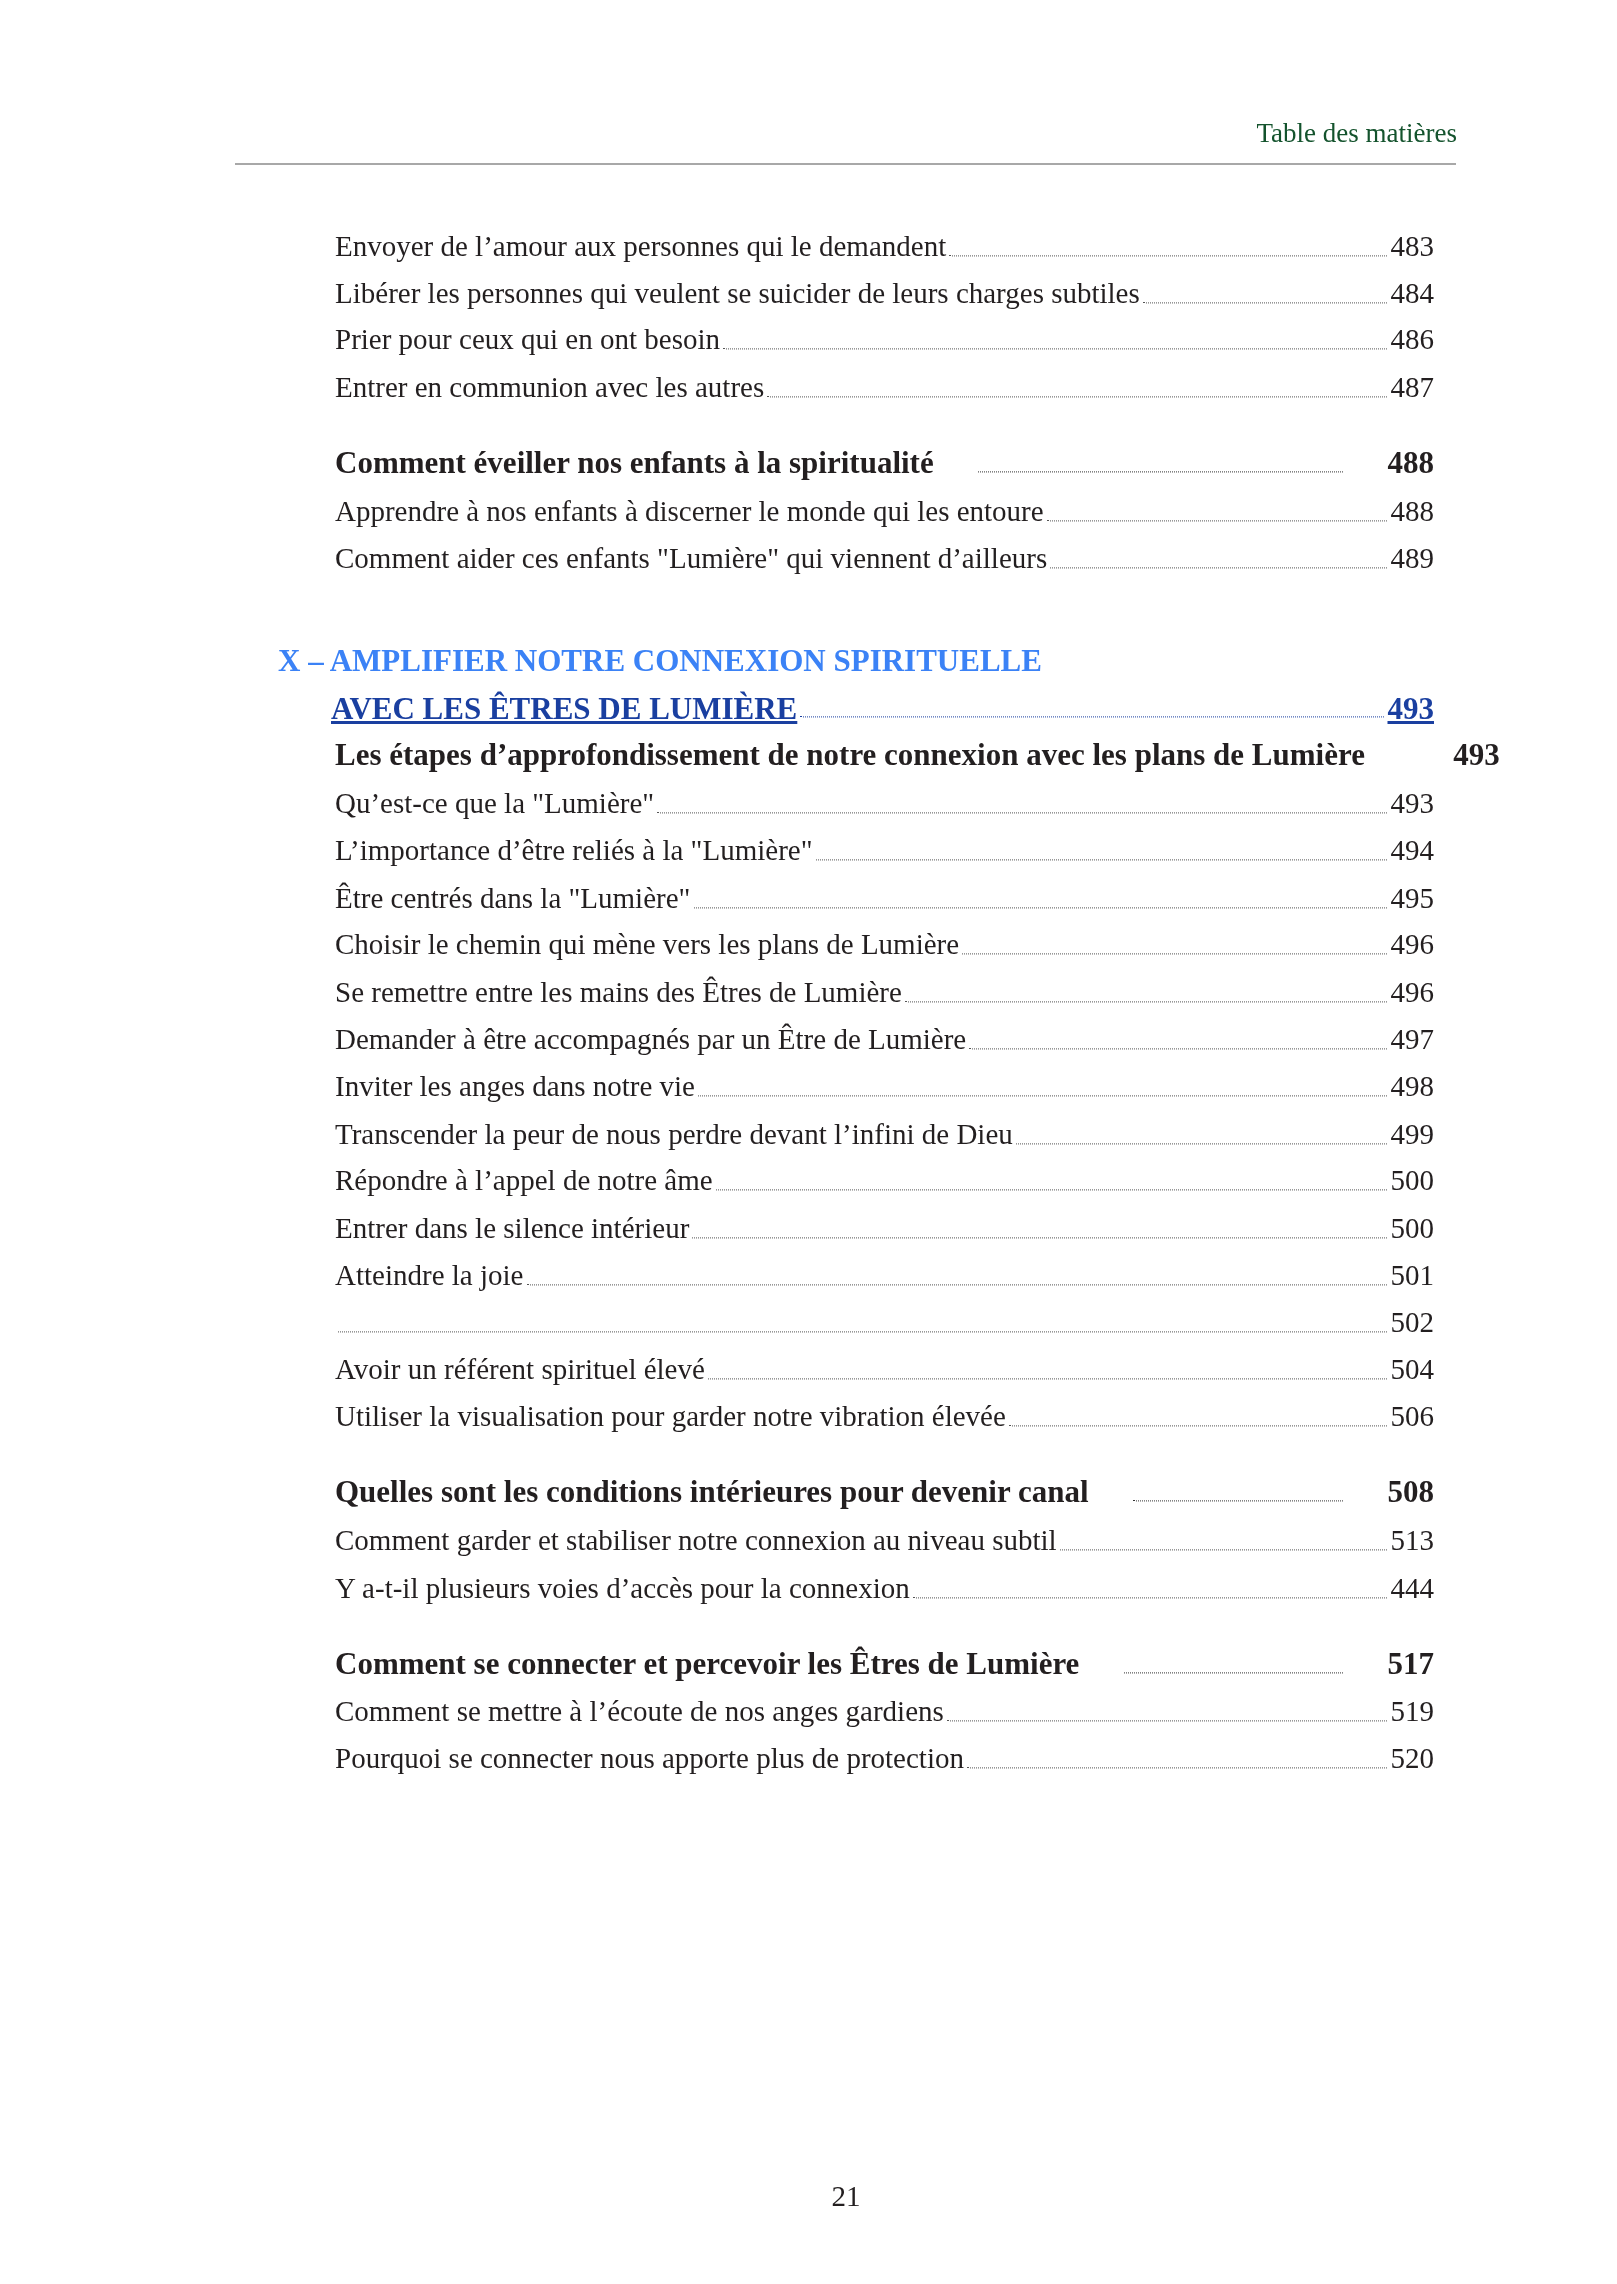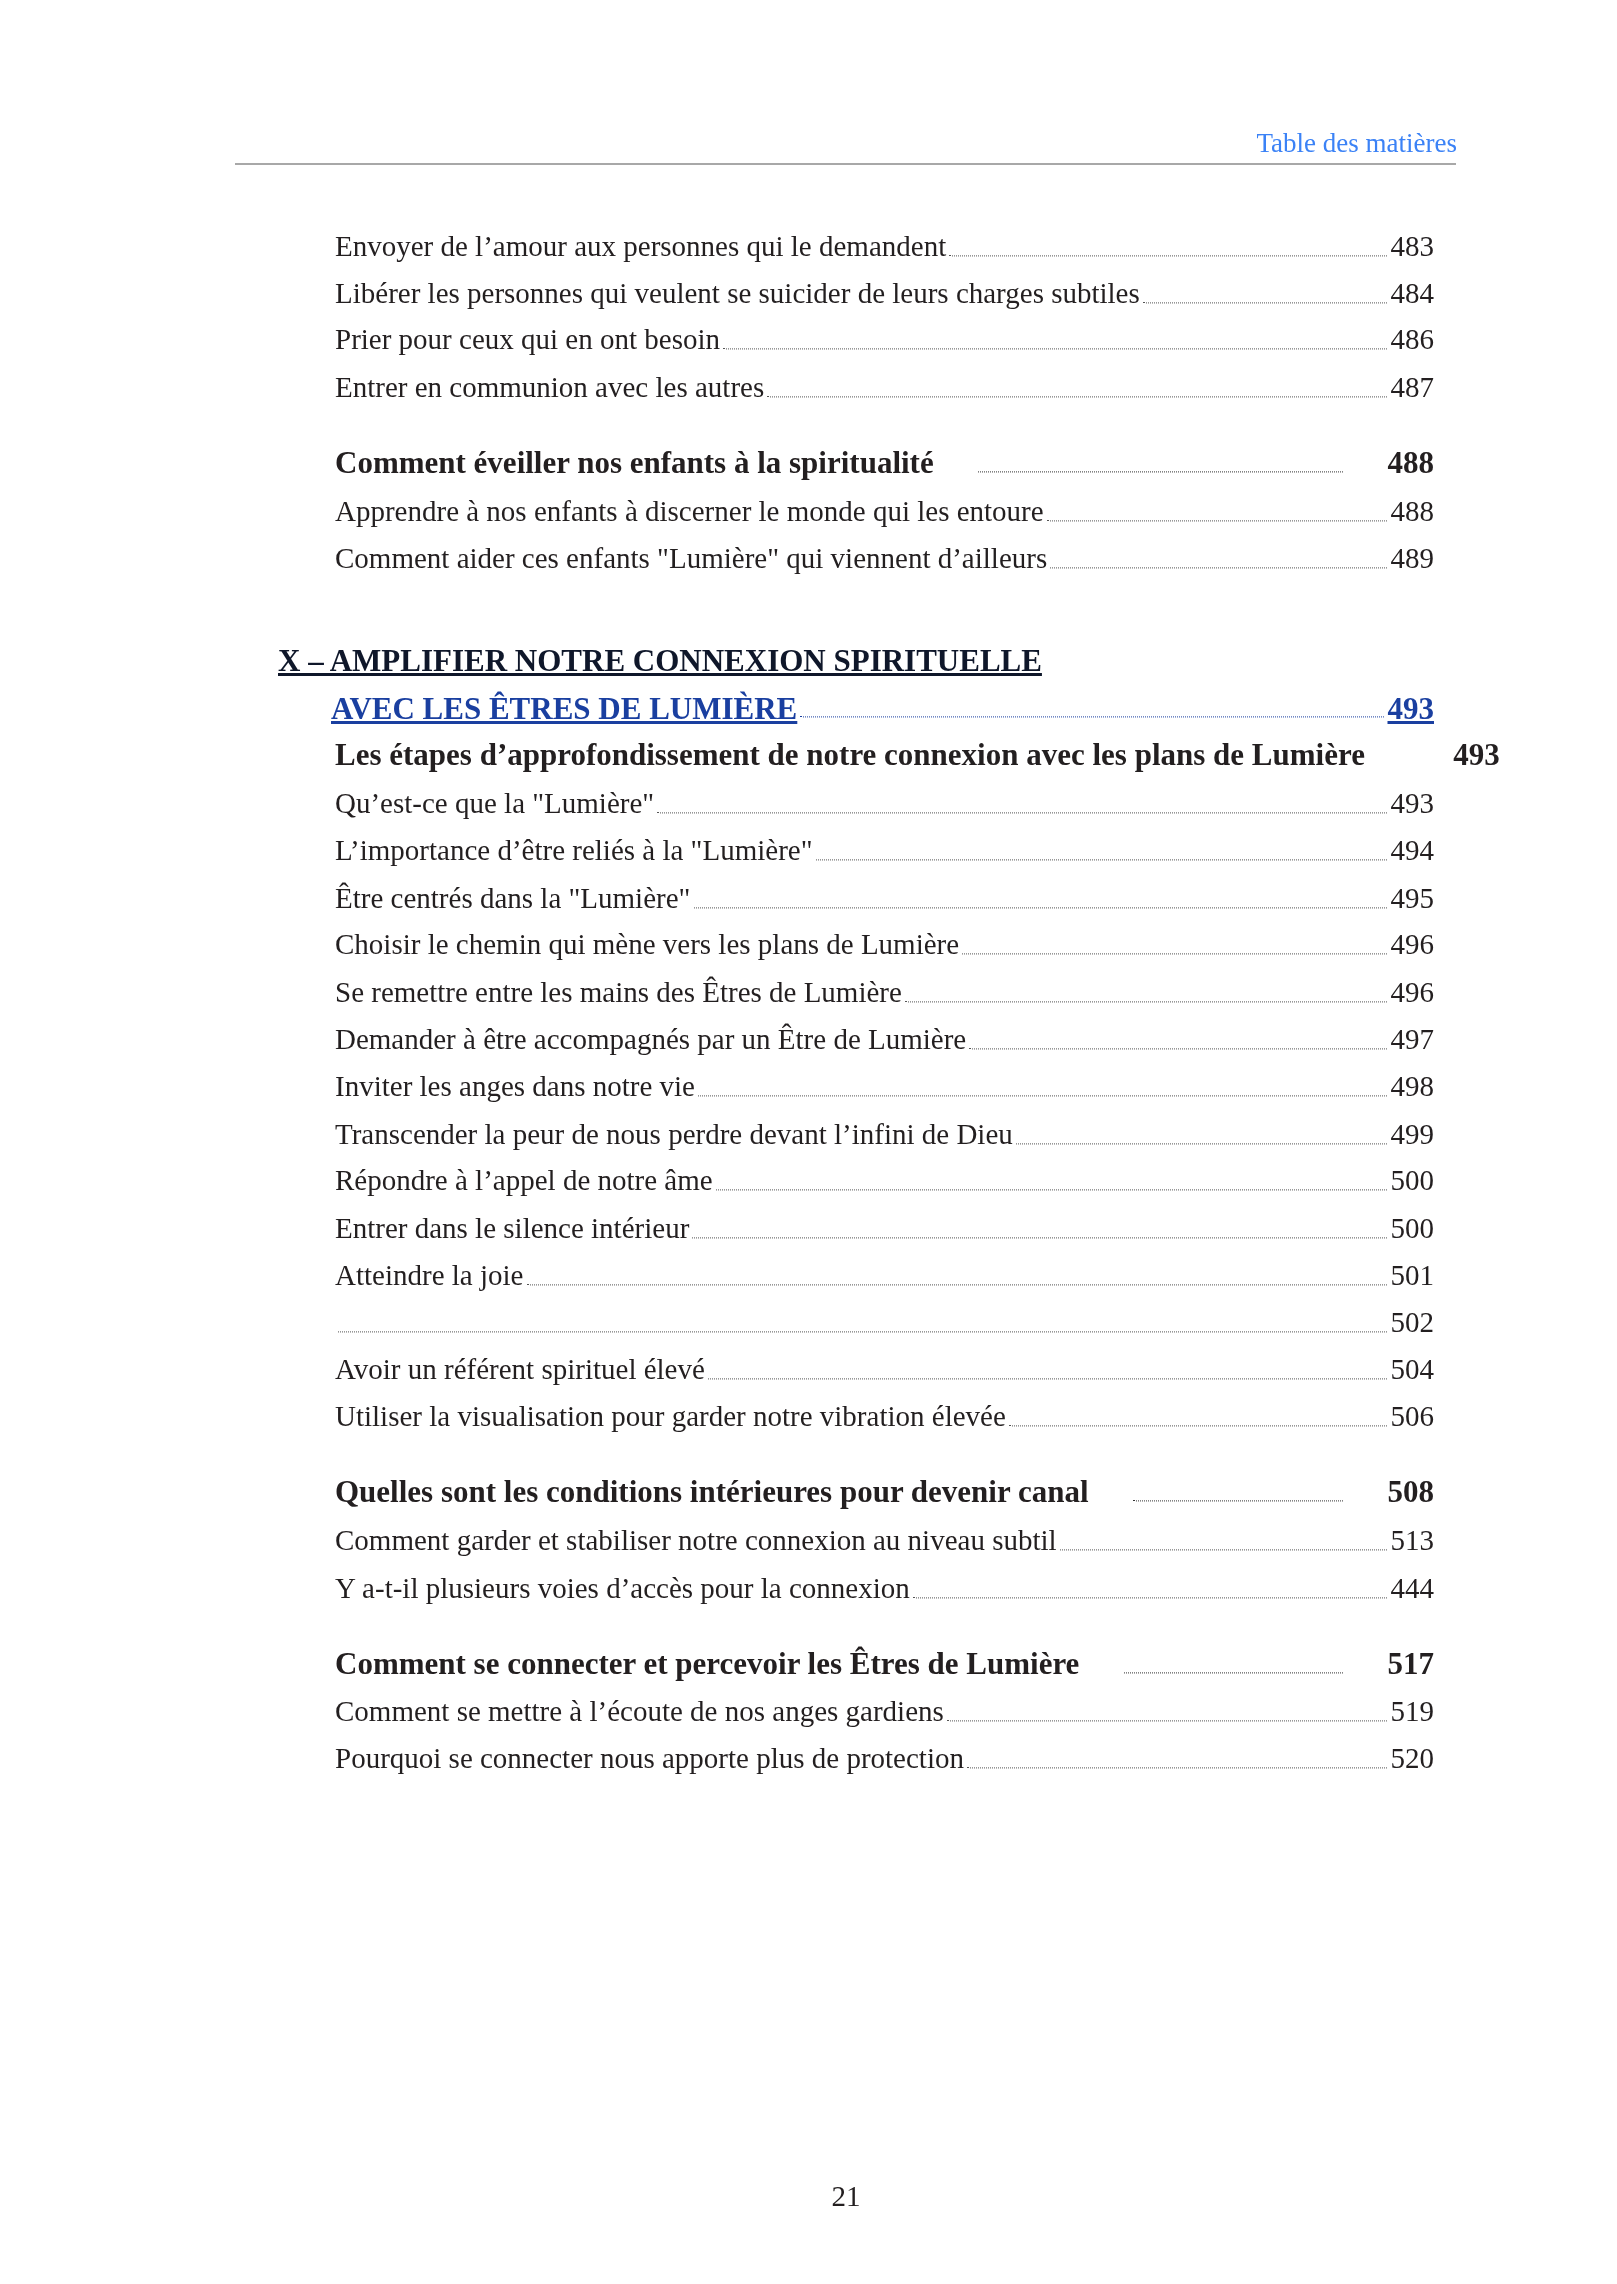--- a/index.html
+++ b/index.html
@@ -1,27 +1,27 @@
 <!DOCTYPE html>
 <html style="font-size:13px"><head>
 <meta charset="utf-8">
 <style>
   html, body { margin:0; padding:0; background:#ffffff; }
   body { width:1618px; height:2284px; position:relative; overflow:hidden;
          font-family:"Liberation Serif","DejaVu Serif",serif; color:#231f20; }
-  .header-title { position:absolute; right:161px; top:128px; font-size:27px; color:#3b82f6; }
+  .header-title { position:absolute; right:161px; top:118px; font-size:27px; color:#14532d; }
   .header-rule { position:absolute; left:235px; width:1221px; top:163px; height:1.6px; background:#a8a8a8; }
   .toc-line { position:absolute; left:335px; width:1099px; display:flex; align-items:flex-end;
               font-size:29px; line-height:35px; white-space:nowrap; }
   .toc-line .label { flex:0 0 auto; }
   .toc-line .leader { flex:1 1 auto; border-bottom:1.6px dotted #555; margin:0 3.2px 6.4px 3.2px; height:0; transform:translateY(-1.6px); }
   .toc-line .page { flex:0 0 auto; }
   .toc-line.bold { font-weight:bold; font-size:31px;gap:41px; }
   .toc-line.bold .leader { border-bottom:1.6px dotted #333; }
-  .chapter { position:absolute; color:#0f172a; font-weight:bold; font-size:31px; line-height:37px; white-space:nowrap;text-decoration:underline; }
+  .chapter { position:absolute; color:#3b82f6; font-weight:bold; font-size:31px; line-height:37px; white-space:nowrap; }
   .chapter-line2 { position:absolute; left:331px; width:1103px; display:flex; align-items:baseline;
                    color:#1a3fa0; font-weight:bold; font-size:31px; line-height:37px; white-space:nowrap;text-decoration:underline; }
   .chapter-line2 .leader { flex:1 1 auto; border-bottom:1.6px dotted #1a3fa0; margin:0 3.2px 6.4px 3.2px; transform:translateY(-1.6px); }
   .page-number { position:absolute; left:0; width:1692px; text-align:center; top:2180px; font-size:29px; color:#231f20; }
 </style>
 </head>
 <body>
 
 <div class="header-title">Table des matières</div>
 <div class="header-rule"></div>

